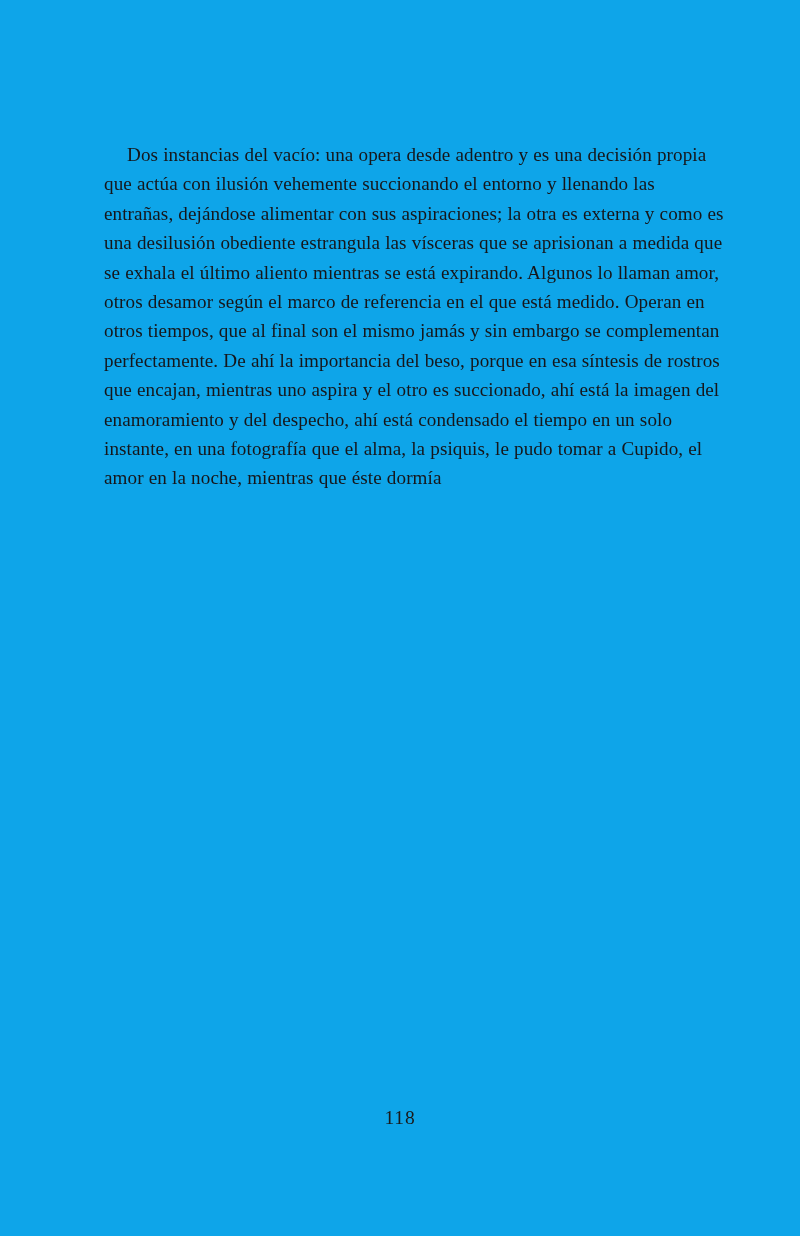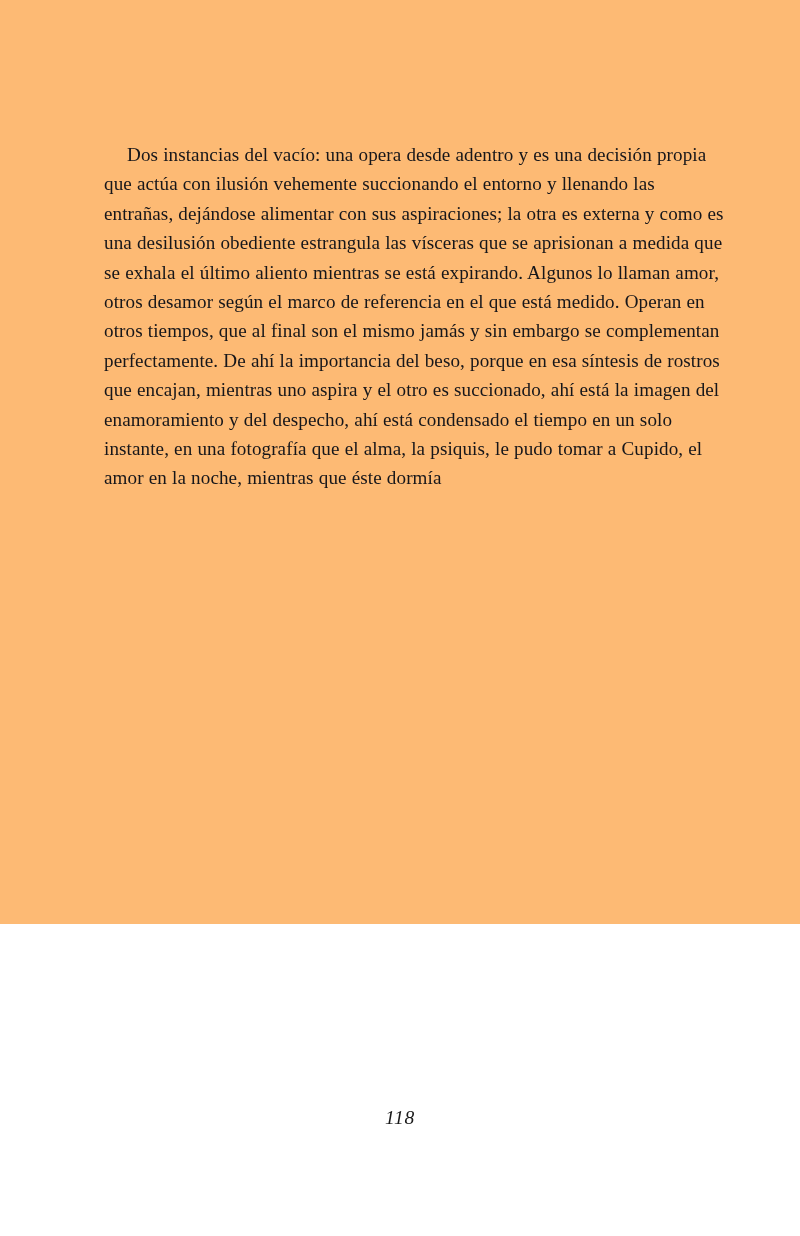--- a/index.html
+++ b/index.html
@@ -16,22 +16,22 @@
     position: relative;
     overflow: hidden;
     -webkit-font-smoothing: antialiased;
   }
 
   .page {
     position: absolute;
     top: 0;
     left: 0;
     width: 800px;
-    height: 924px;
-    background: #fdba74;
+    height: 1236px;
+    background: #0ea5e9;
   }
 
   .text-block {
     position: absolute;
     left: 104px;
     top: 140px;
     width: 624px;
   }
 
   .body-paragraph {
@@ -51,21 +51,20 @@
   .page-number {
     position: absolute;
     left: 0;
     top: 1105px;
     width: 800px;
     text-align: center;
     font-size: 19.5px;
     line-height: 26px;
     color: #1a1a1a;
     letter-spacing: 0.04em;
-    font-style: italic;
   }
 </style>
 </head>
 <body>
 
 <div class="page">
 
   <div class="text-block">
     <p class="body-paragraph">Dos instancias del vacío: una opera desde adentro y es una decisión propia que actúa con ilusión vehemente succionando el entorno y llenando las entrañas, dejándose alimentar con sus aspiraciones; la otra es externa y como es una desilusión obediente estrangula las vísceras que se aprisionan a medida que se exhala el último aliento mientras se está expirando. Algunos lo llaman amor, otros desamor según el marco de referencia en el que está medido. Operan en otros tiempos, que al final son el mismo jamás y sin embargo se complementan perfectamente. De ahí la importancia del beso, porque en esa síntesis de rostros que encajan, mientras uno aspira y el otro es succionado, ahí está la imagen del enamoramiento y del despecho, ahí está condensado el tiempo en un solo instante, en una fotografía que el alma, la psiquis, le pudo tomar a Cupido, el amor en la noche, mientras que éste dormía</p>
   </div>

